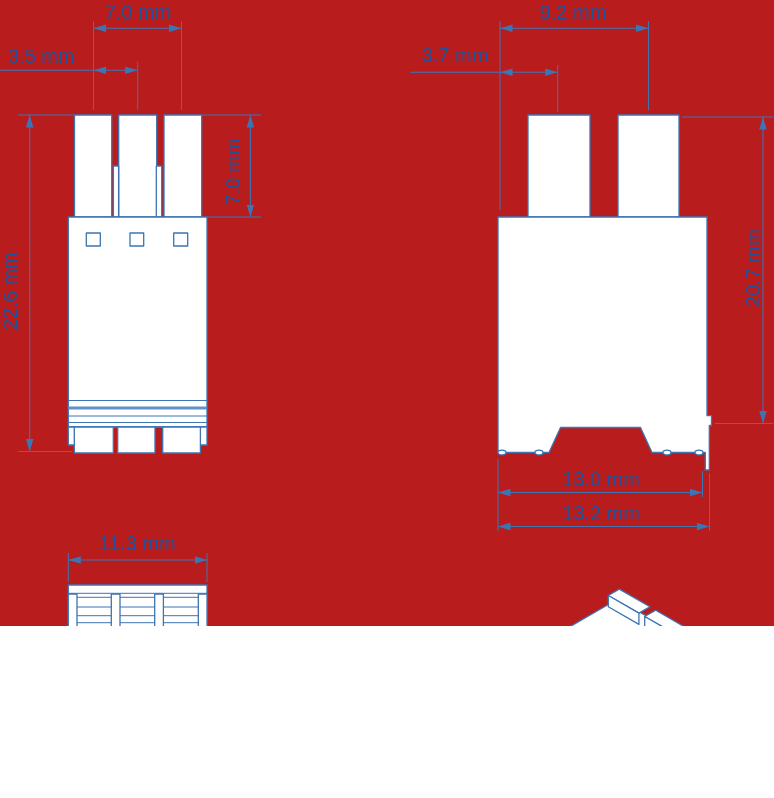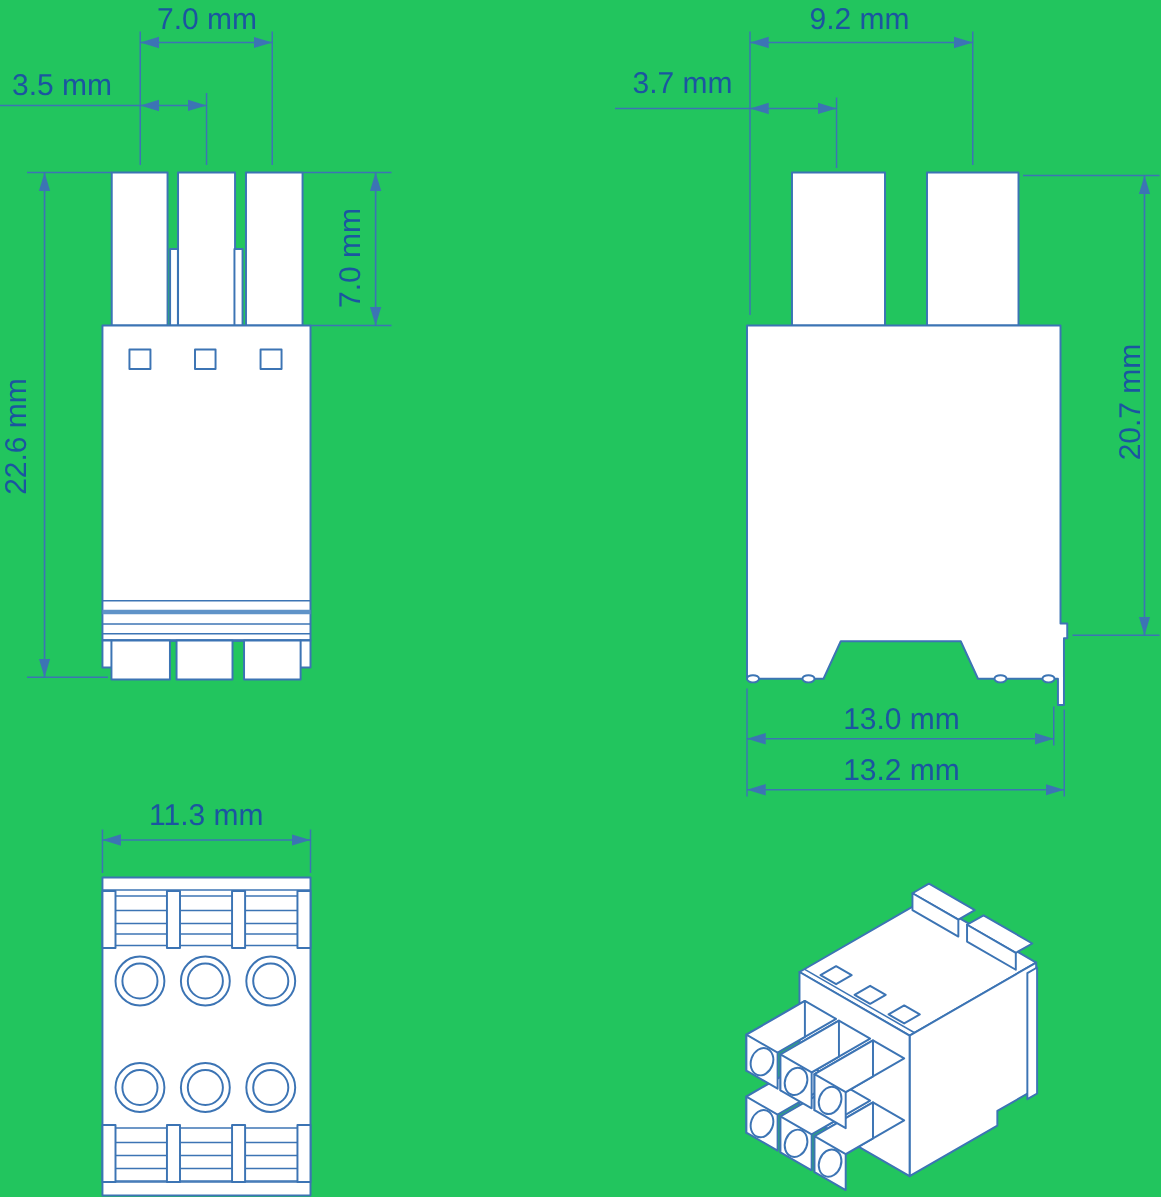--- a/index.html
+++ b/index.html
@@ -1,16 +1,16 @@
 <!DOCTYPE html>
 <html><head>
 <meta charset="utf-8">
 <style>
   html,body{margin:0;padding:0;background:#ffffff;}
-  .stage{position:relative;width:774px;height:798px;background:#22c55e;overflow:hidden;}
+  .stage{position:relative;width:774px;height:626px;background:#b91c1c;overflow:hidden;}
   svg{display:block;}
   text{font-family:"Liberation Sans","DejaVu Sans",sans-serif;font-size:20px;fill:#1b55a0;}
   .ln{stroke:#3c74b4;stroke-width:1.3;fill:none;stroke-linejoin:round;stroke-linecap:butt;}
   .shape{stroke:#3c74b4;stroke-width:1.3;fill:#ffffff;stroke-linejoin:round;}
   .dim{stroke:#3c74b4;stroke-width:1.1;fill:none;}
   .ext{stroke:#3c74b4;stroke-width:1;fill:none;}
   .thick{stroke:#5f93c8;stroke-width:3;fill:none;}
   .med{stroke:#3c74b4;stroke-width:1.7;fill:none;}
 </style>
 </head>

